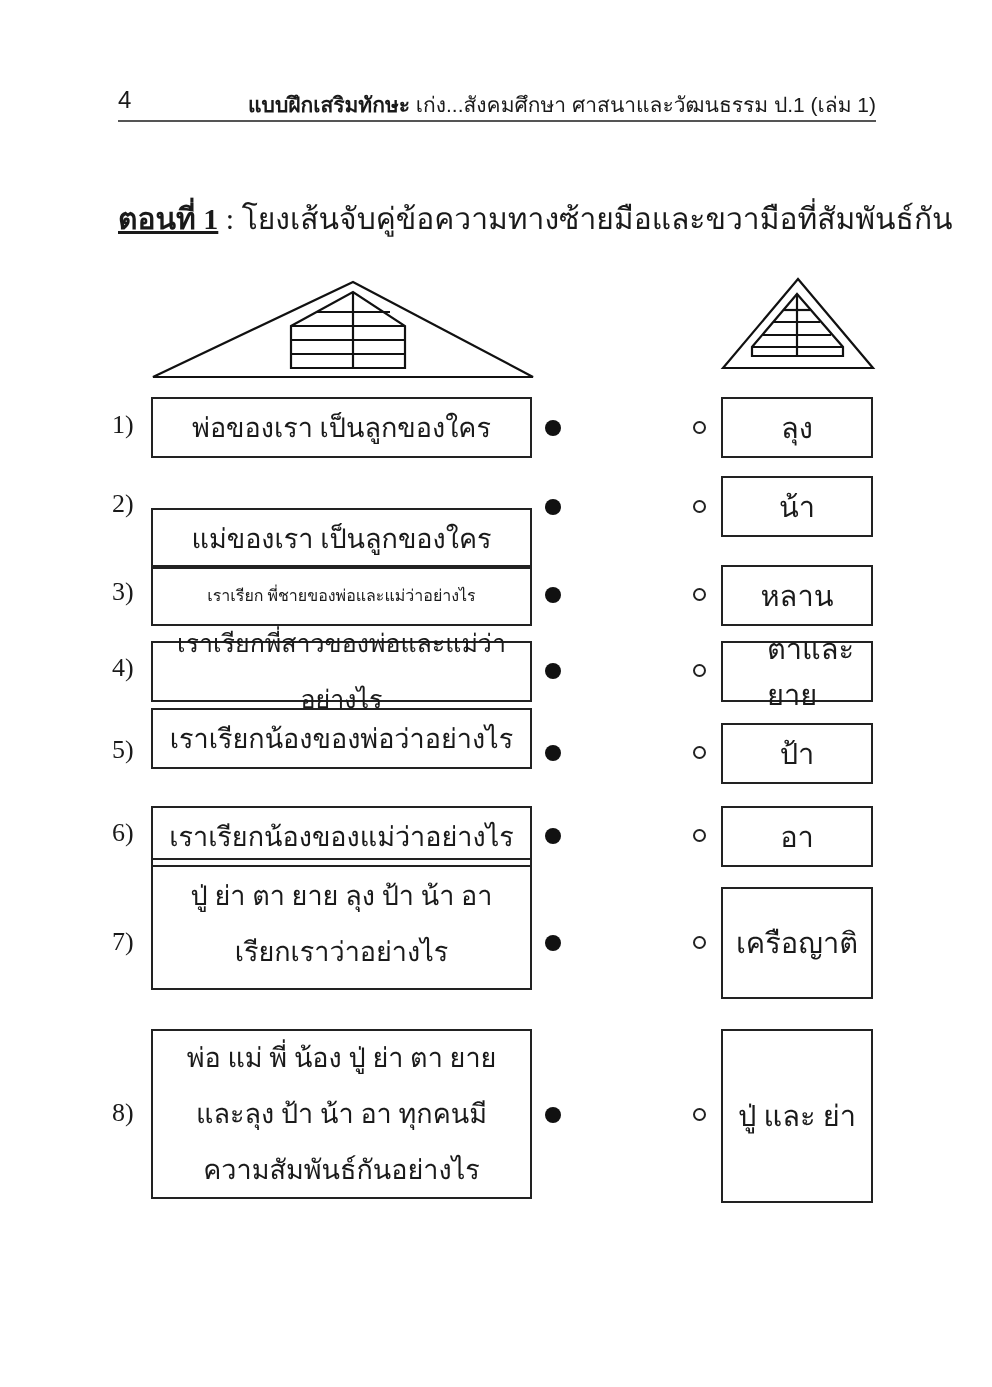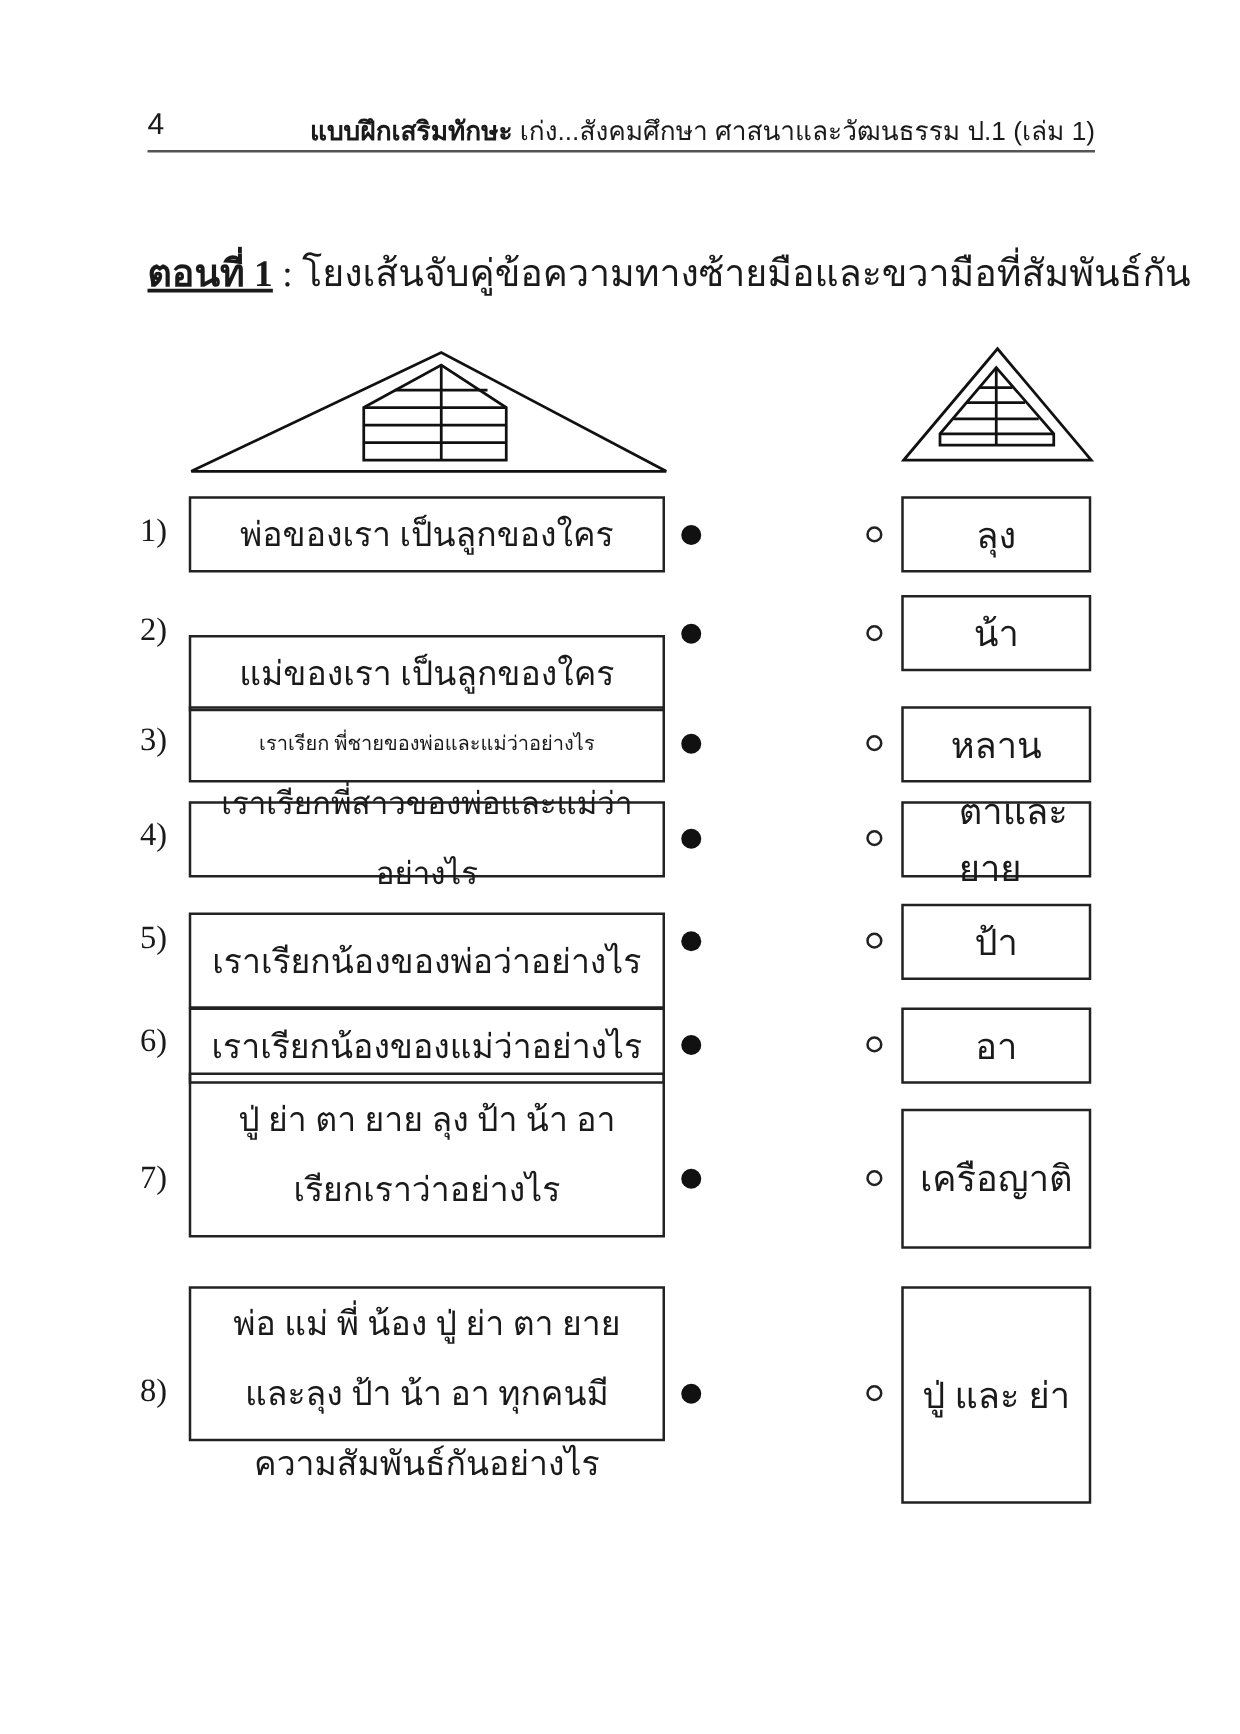--- a/index.html
+++ b/index.html
@@ -83,21 +83,21 @@
 <div>
   <span class="num" style="top:653px;">4)</span>
   <div class="qbox" style="top:641px; height:61px; font-size:25px;">
     <span>เราเรียกพี่สาวของพ่อและแม่ว่าอย่างไร</span>
   </div>
   <div class="dot" style="top:663px;"></div>
 </div>
 
 <div>
   <span class="num" style="top:735px;">5)</span>
-  <div class="qbox" style="top:730px; height:77px;">
+  <div class="qbox" style="top:708px; height:61px;">
     <span>เราเรียกน้องของพ่อว่าอย่างไร</span>
   </div>
   <div class="dot" style="top:745px;"></div>
 </div>
 
 <div>
   <span class="num" style="top:818px;">6)</span>
   <div class="qbox" style="top:806px; height:61px;">
     <span>เราเรียกน้องของแม่ว่าอย่างไร</span>
   </div>
@@ -108,21 +108,21 @@
   <span class="num" style="top:927px;">7)</span>
   <div class="qbox" style="top:858px; height:132px;">
     <span>ปู่ ย่า ตา ยาย ลุง ป้า น้า อา</span>
     <span>เรียกเราว่าอย่างไร</span>
   </div>
   <div class="dot" style="top:935px;"></div>
 </div>
 
 <div>
   <span class="num" style="top:1098px;">8)</span>
-  <div class="qbox" style="top:1029px; height:124px;justify-content:space-between;">
+  <div class="qbox" style="top:1029px; height:170px;">
     <span>พ่อ แม่ พี่ น้อง ปู่ ย่า ตา ยาย</span>
     <span>และลุง ป้า น้า อา ทุกคนมี</span>
     <span>ความสัมพันธ์กันอย่างไร</span>
   </div>
   <div class="dot" style="top:1107px;"></div>
 </div>
 
 <div>
   <div class="ring" style="top:421px;"></div>
   <div class="abox" style="top:397px; height:61px;">

